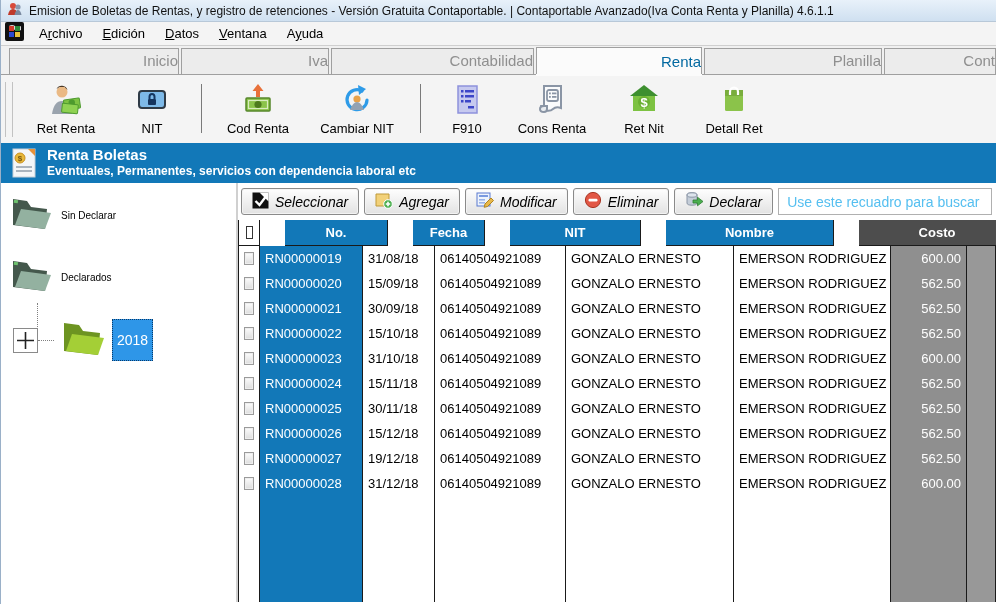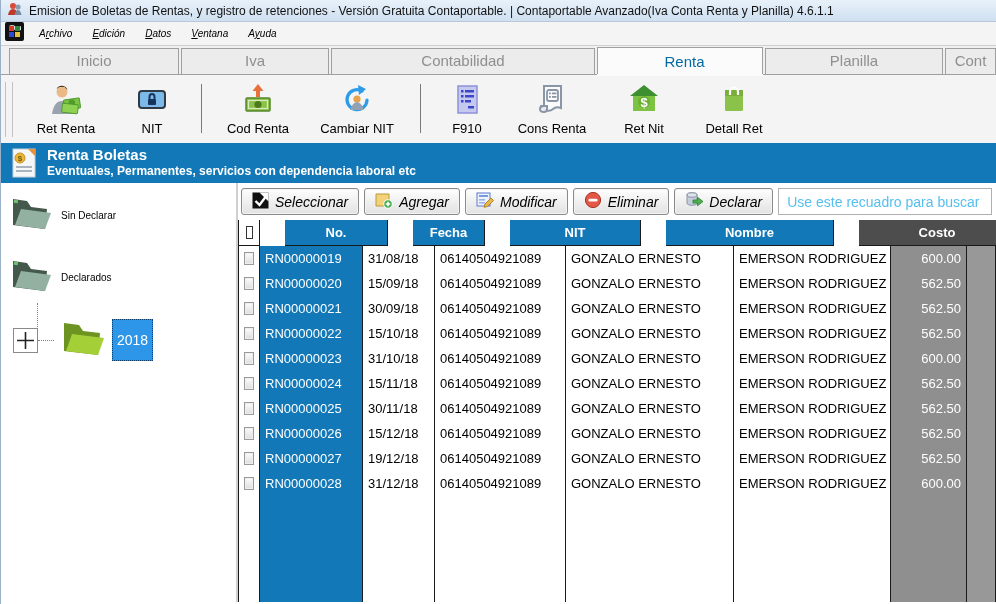--- a/index.html
+++ b/index.html
@@ -5,26 +5,26 @@
   * { margin:0; padding:0; box-sizing:border-box; }
   html,body { width:996px; height:604px; overflow:hidden; }
   body { font-family:"Liberation Sans", sans-serif; background:#fff; border-left:1px solid #9ab0c8; }
 
   
   .titlebar { height:22px; background:linear-gradient(#e8f1fa,#cfe0f0); display:flex; align-items:center; padding-left:6px; gap:6px; border-bottom:1px solid #b8c8d8; }
   .titlebar .txt { font-size:12px; color:#111; white-space:nowrap; }
 
   
   .menubar { height:24px; background:#f4f4f4; display:flex; align-items:center; gap:2px; padding-left:4px; border-bottom:1px solid #cfcfcf; }
-  .menubar .mi { font-size:10px; color:#000; padding:3px 9px; cursor:default;font-style:italic; }
+  .menubar .mi { font-size:13px; color:#000; padding:3px 9px; cursor:default; }
   .menubar .mi u { text-decoration:underline; }
 
   
   .tabstrip { height:29px; background:#f0f0f0; display:flex; gap:2px; padding:2px 0 0 8px; border-bottom:1px solid #9f9f9f; }
-  .tab { height:26px; line-height:24px; text-align:center; font-size:15px; color:#8f8f8f; background:#ececec; border:1px solid #9f9f9f; border-bottom:none; overflow:hidden; white-space:nowrap; }
+  .tab { height:26px; line-height:24px; text-align:right; font-size:15px; color:#8f8f8f; background:#ececec; border:1px solid #9f9f9f; border-bottom:none; overflow:hidden; white-space:nowrap; }
   .tab.active { background:#fbfbfb; color:#0369a1; height:27px; margin-top:-1px; line-height:27px; position:relative; z-index:2; box-shadow:0 2px 0 #fbfbfb;padding-left:9px; }
 
   
   .toolbar { height:68px; background:#f4f4f4; display:flex; align-items:stretch; padding:3px 0 0 2px; position:relative; }
   .gripper { width:8px; margin:4px 6px 6px 2px; border-left:1px solid #c2c2c2; border-right:1px solid #c2c2c2; }
   .titem { display:flex; flex-direction:column; align-items:center; justify-content:flex-start; padding:4px 0 0; cursor:default; }
   .titem .ic { height:36px; display:flex; align-items:center; justify-content:center; }
   .titem .lbl { font-size:13px; color:#000; margin-top:3px; white-space:nowrap; }
   .tsep { width:1px; background:#7a7a7a; margin:6px 10px 10px 10px; }
 
@@ -99,21 +99,21 @@
   <span class="mi"><span>A</span><u>r</u><span>chivo</span></span>
   <span class="mi"><span></span><u>E</u><span>dición</span></span>
   <span class="mi"><span></span><u>D</u><span>atos</span></span>
   <span class="mi"><span></span><u>V</u><span>entana</span></span>
   <span class="mi"><span>A</span><u>y</u><span>uda</span></span>
 </div>
 
 <div class="tabstrip">
   <div class="tab" style="width:170px">Inicio</div>
   <div class="tab" style="width:148px">Iva</div>
-  <div class="tab" style="width:264px">Contabilidad</div>
+  <div class="tab" style="width:203px">Contabilidad</div>
   <div class="tab active" style="width:166px">Renta</div>
   <div class="tab" style="width:178px">Planilla</div>
   <div class="tab" style="flex:1">Cont</div>
 </div>
 
 <div class="toolbar">
   <div class="gripper"></div>
 
   <div class="titem" style="width:94px">
     <span class="ic">

